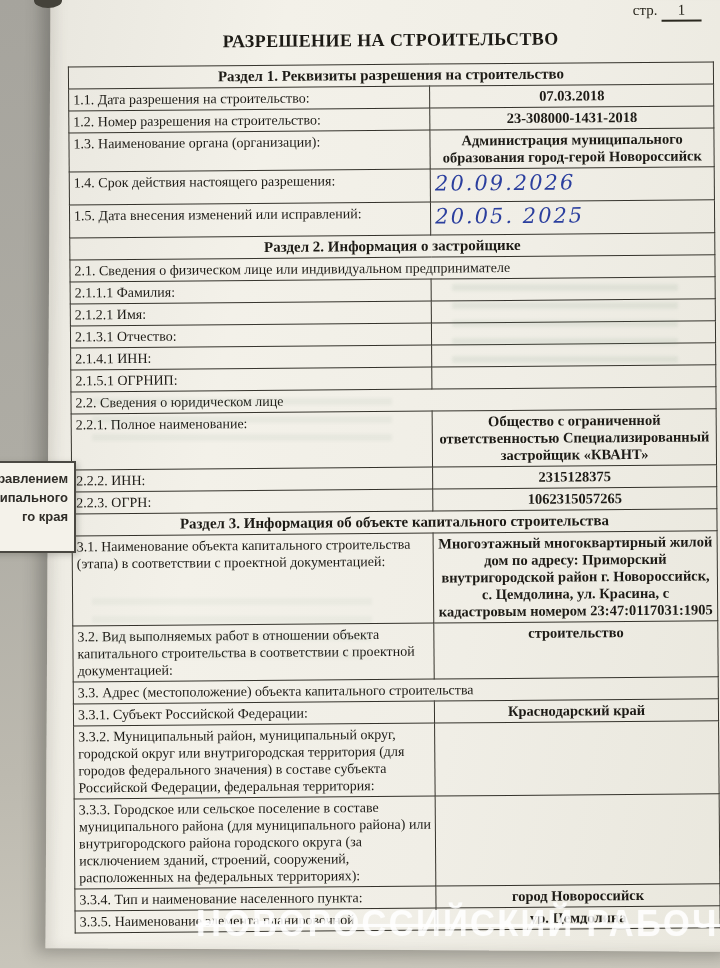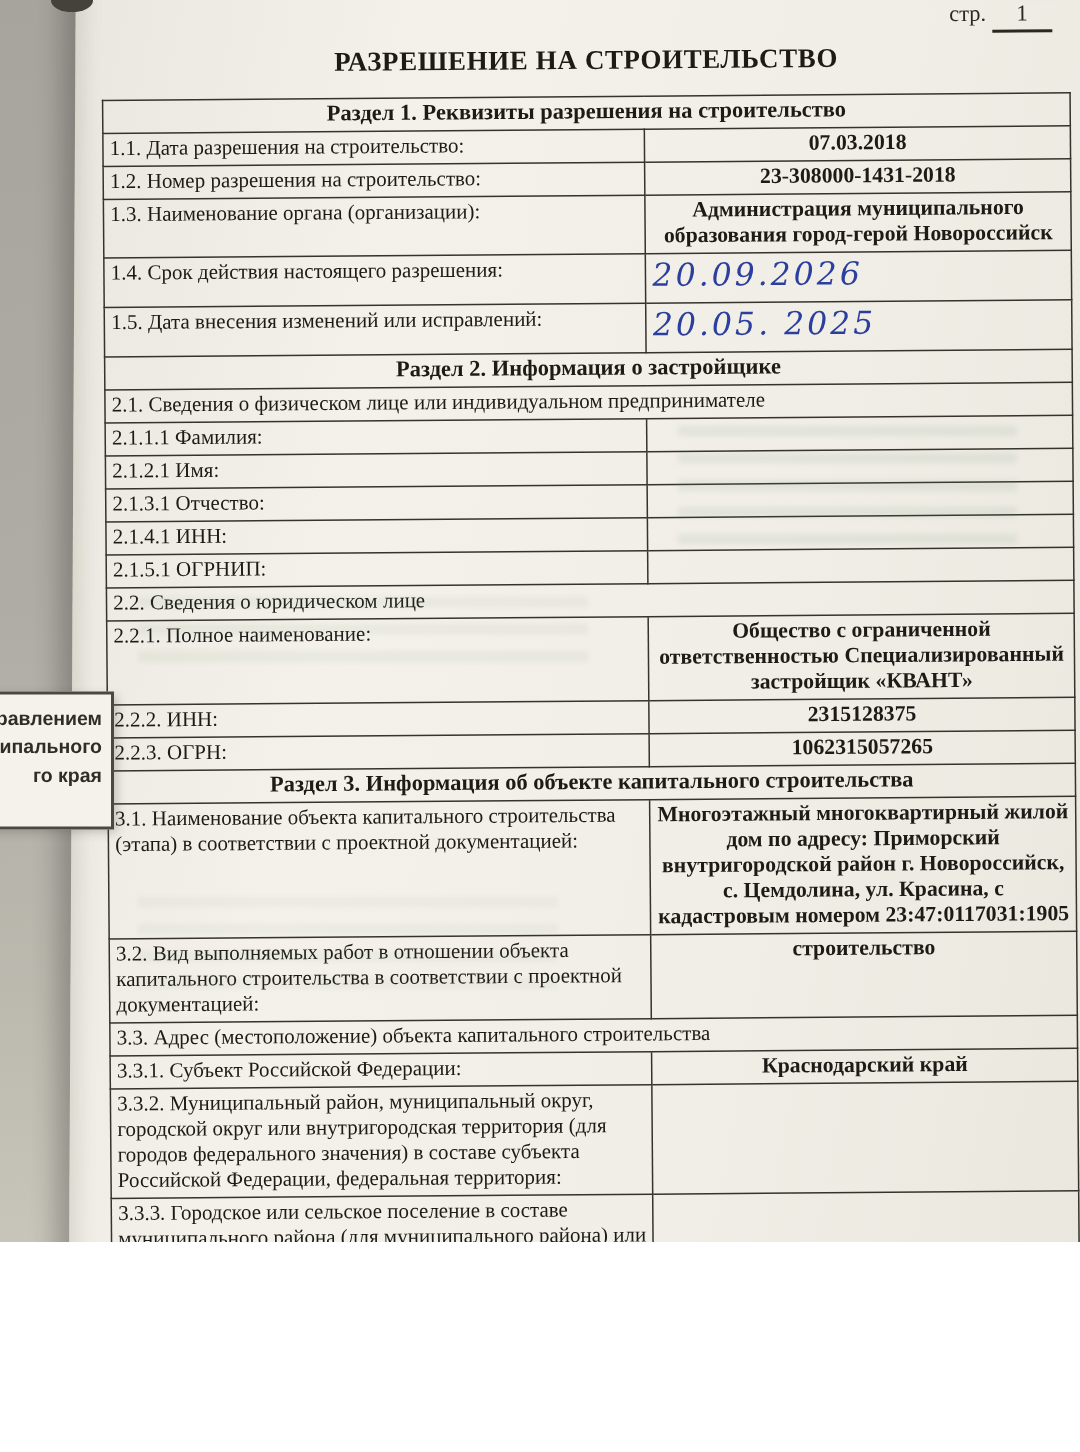--- a/index.html
+++ b/index.html
@@ -1,17 +1,17 @@
 <!DOCTYPE html>
 <html><head>
 <meta charset="utf-8">
 <style>
   html,body{margin:0;padding:0;}
   #viewport{
-    position:relative;width:720px;height:828px;overflow:hidden;
+    position:relative;width:720px;height:968px;overflow:hidden;
     background:linear-gradient(175deg,#a6a49d 0%,#aeaca4 45%,#bcb9af 75%,#ccc9be 100%);
     font-family:"Liberation Serif",serif;color:#1d1b16;
   }
   .paper{
     position:absolute;left:48px;top:-12px;width:690px;height:962px;
     background:linear-gradient(100deg,#e9e7df 0%,#f3f1e9 28%,#f0eee6 62%,#e9e7dd 100%);
     transform:rotate(0.3deg);
     box-shadow:-9px 5px 16px rgba(40,40,35,.30), inset 6px 0 12px rgba(120,115,105,.18);
   }
   .sheet{position:absolute;left:0;top:0;width:720px;height:968px;transform:rotate(-0.45deg);transform-origin:380px 80px;}

